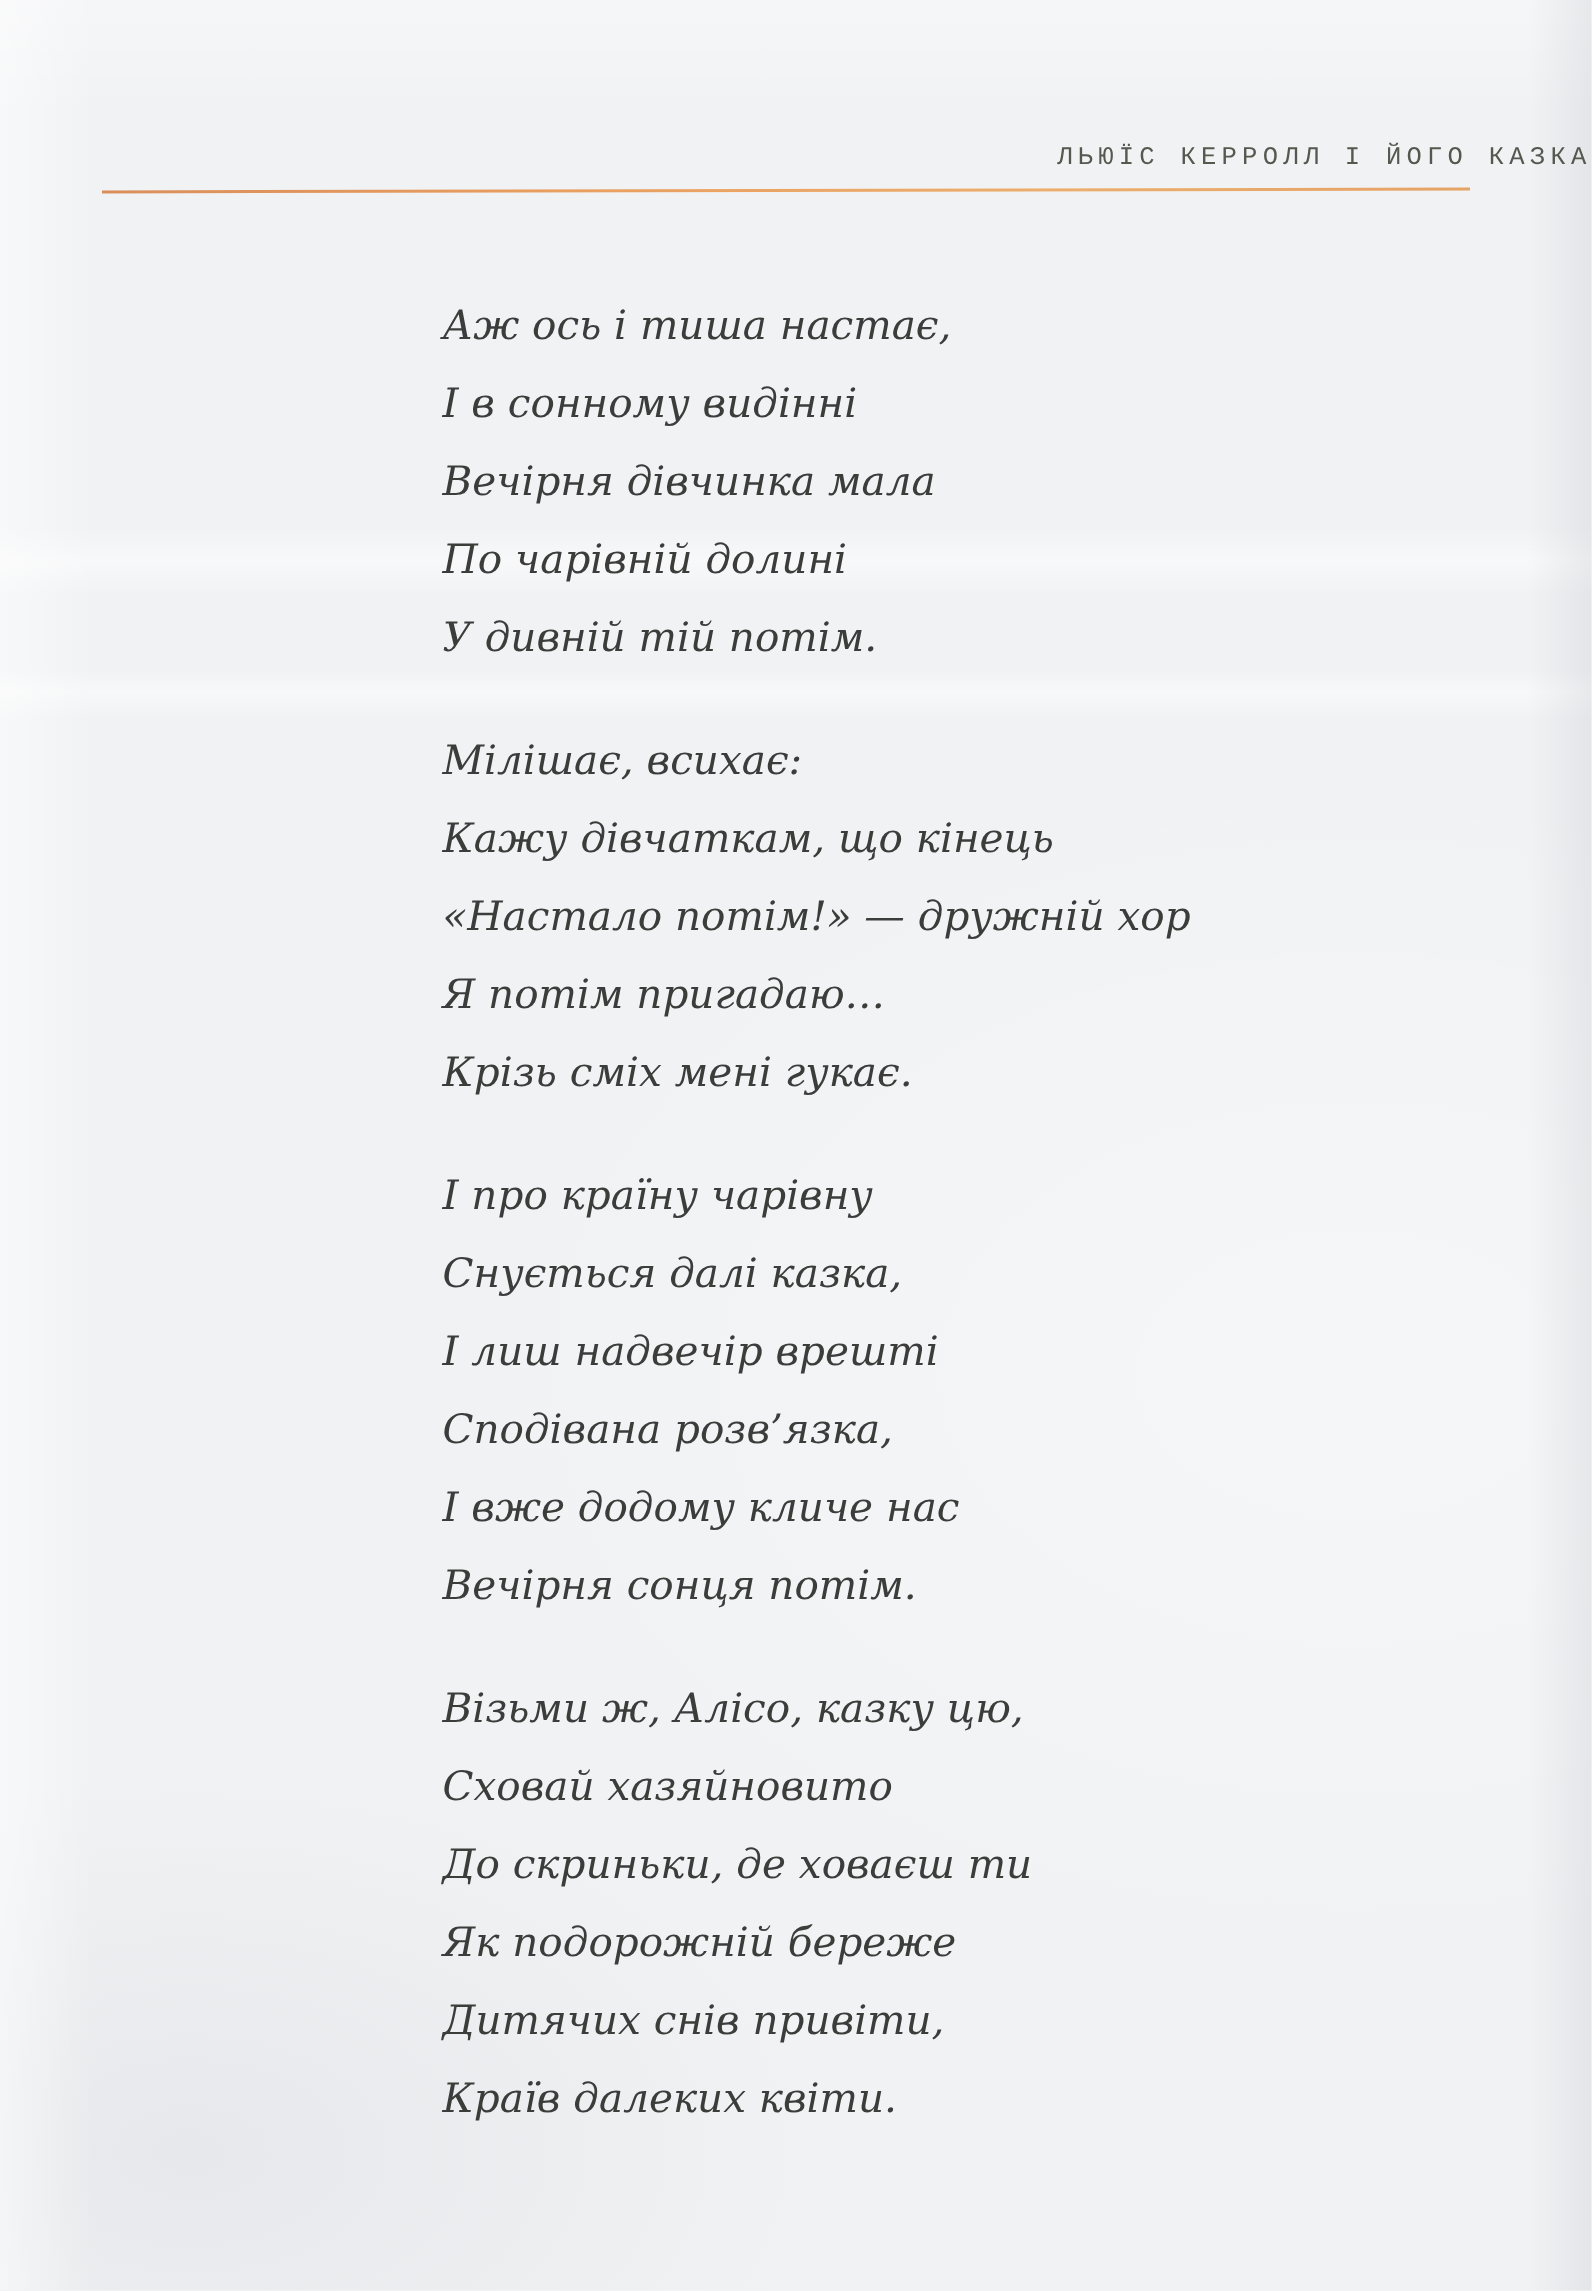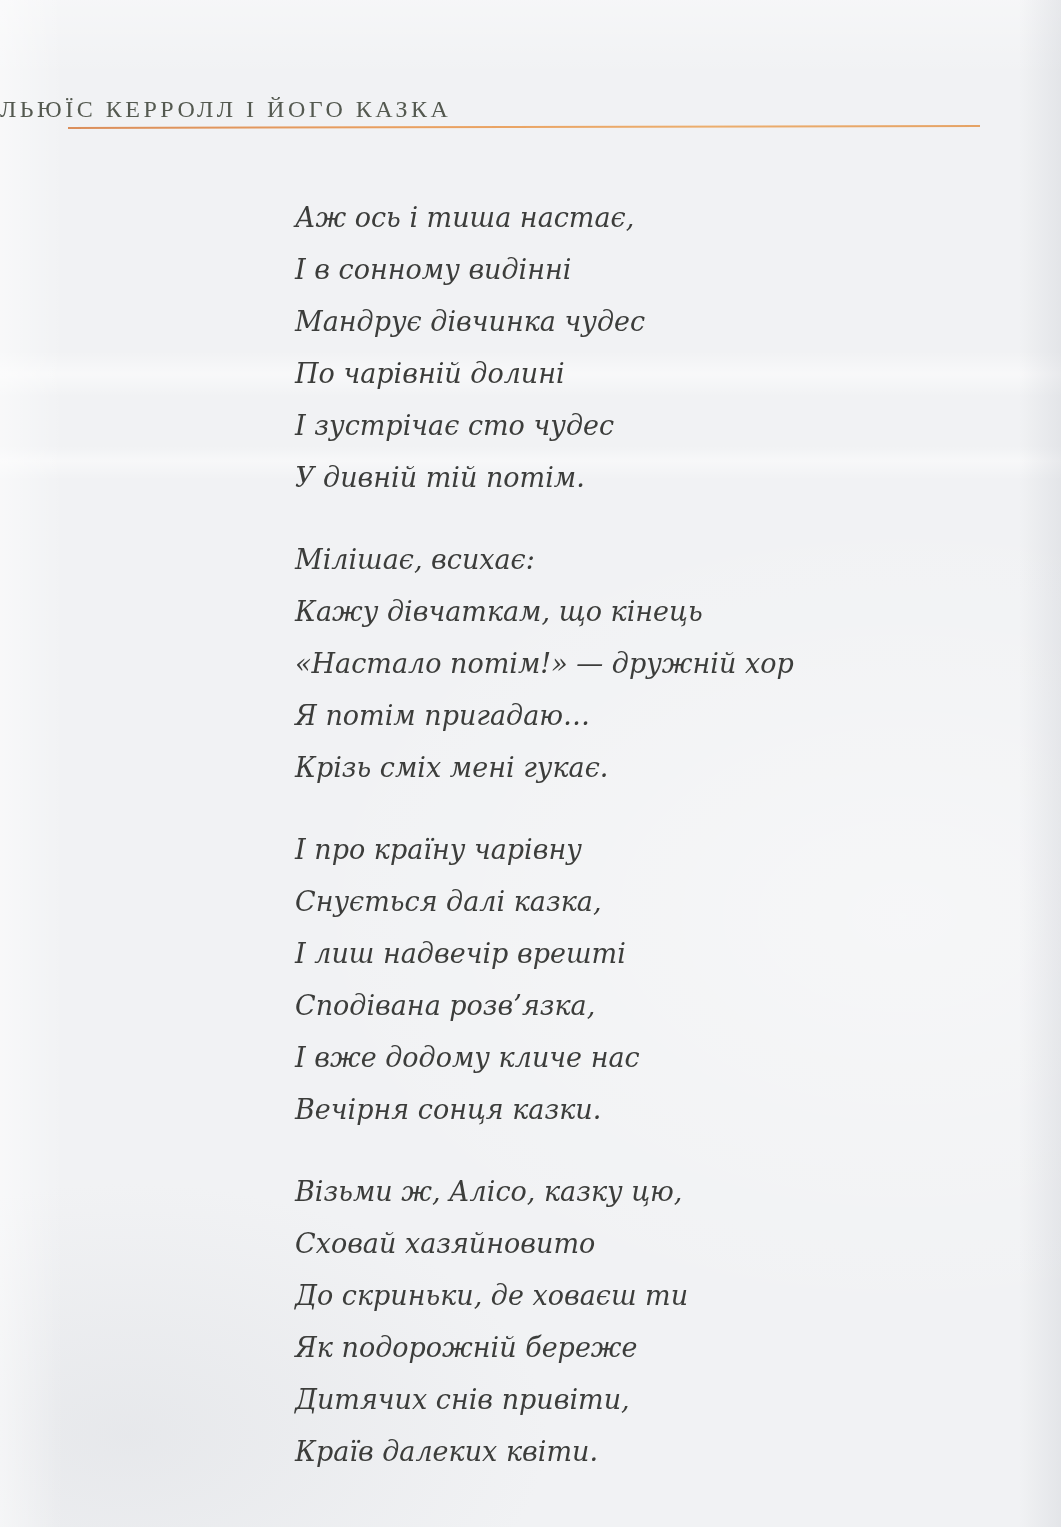--- a/index.html
+++ b/index.html
@@ -26,23 +26,23 @@
       linear-gradient(180deg, rgba(0,0,0,0) 29.2%, rgba(255,255,255,0.45) 30.2%, rgba(0,0,0,0) 31.4%),
       radial-gradient(ellipse 700px 420px at 12% 94%, rgba(222,224,228,0.55) 0%, rgba(222,224,228,0) 60%),
       radial-gradient(ellipse 900px 600px at 85% 60%, rgba(255,255,255,0.35) 0%, rgba(255,255,255,0) 70%),
       #f1f2f4;
   }
   .running-header {
     position: absolute;
     top: 96px;
     left: 0;
     width: 100%;
-    text-align: left;
-    font-family: Liberation Serif, serif;
-    font-size: 24px;
+    text-align: right;
+    font-family: Liberation Mono, monospace;
+    font-size: 17px;
     letter-spacing: 3.5px;
     color: #545950;
     text-transform: uppercase;
   }
   .header-rule {
     position: absolute;
     top: 126px;
     left: 68px;
     width: 912px;
     height: 2px;
@@ -76,41 +76,40 @@
 
   <div class="running-header">ЛЬЮЇС КЕРРОЛЛ І ЙОГО КАЗКА</div>
 
   <div class="header-rule"></div>
 
   <div class="poem">
 
     <div class="stanza">
       <p>Аж ось і тиша настає,</p>
       <p>І в сонному видінні</p>
-      <p>Мандрує дівчинка чудес</p>
+      <p>Вечірня дівчинка мала</p>
       <p>По чарівній долині</p>
-      <p>І зустрічає сто чудес</p>
       <p>У дивній тій потім.</p>
     </div>
 
     <div class="stanza">
       <p>Мілішає, всихає:</p>
       <p>Кажу дівчаткам, що кінець</p>
       <p>«Настало потім!» — дружній хор</p>
       <p>Я потім пригадаю…</p>
       <p>Крізь сміх мені гукає.</p>
     </div>
 
     <div class="stanza">
       <p>І про країну чарівну</p>
       <p>Снується далі казка,</p>
       <p>І лиш надвечір врешті</p>
       <p>Сподівана розв’язка,</p>
       <p>І вже додому кличе нас</p>
-      <p>Вечірня сонця казки.</p>
+      <p>Вечірня сонця потім.</p>
     </div>
 
     <div class="stanza">
       <p>Візьми ж, Алісо, казку цю,</p>
       <p>Сховай хазяйновито</p>
       <p>До скриньки, де ховаєш ти</p>
       <p>Як подорожній береже</p>
       <p>Дитячих снів привіти,</p>
       <p>Країв далеких квіти.</p>
     </div>

